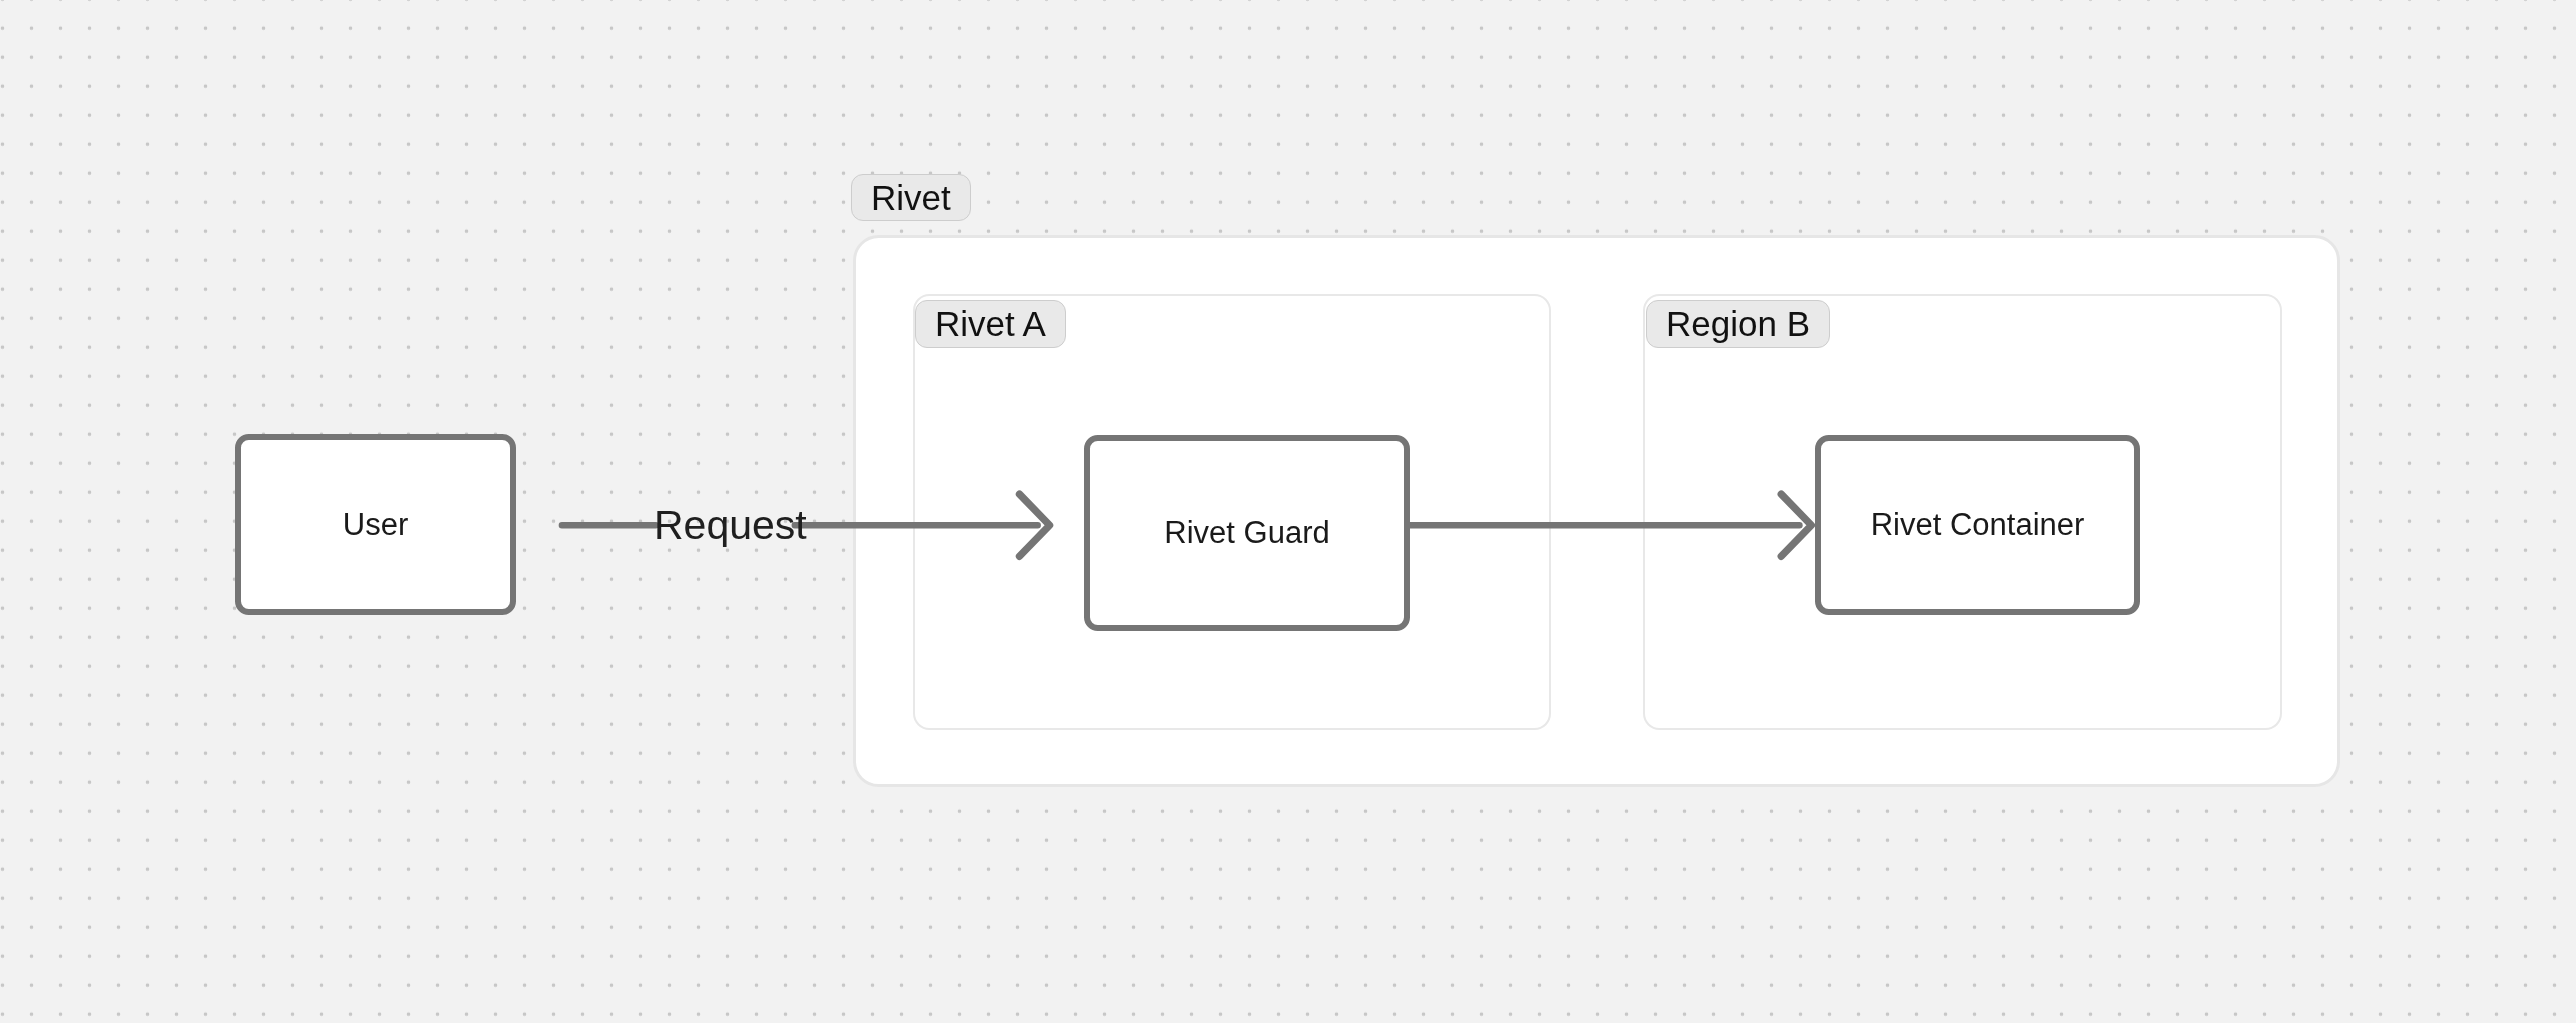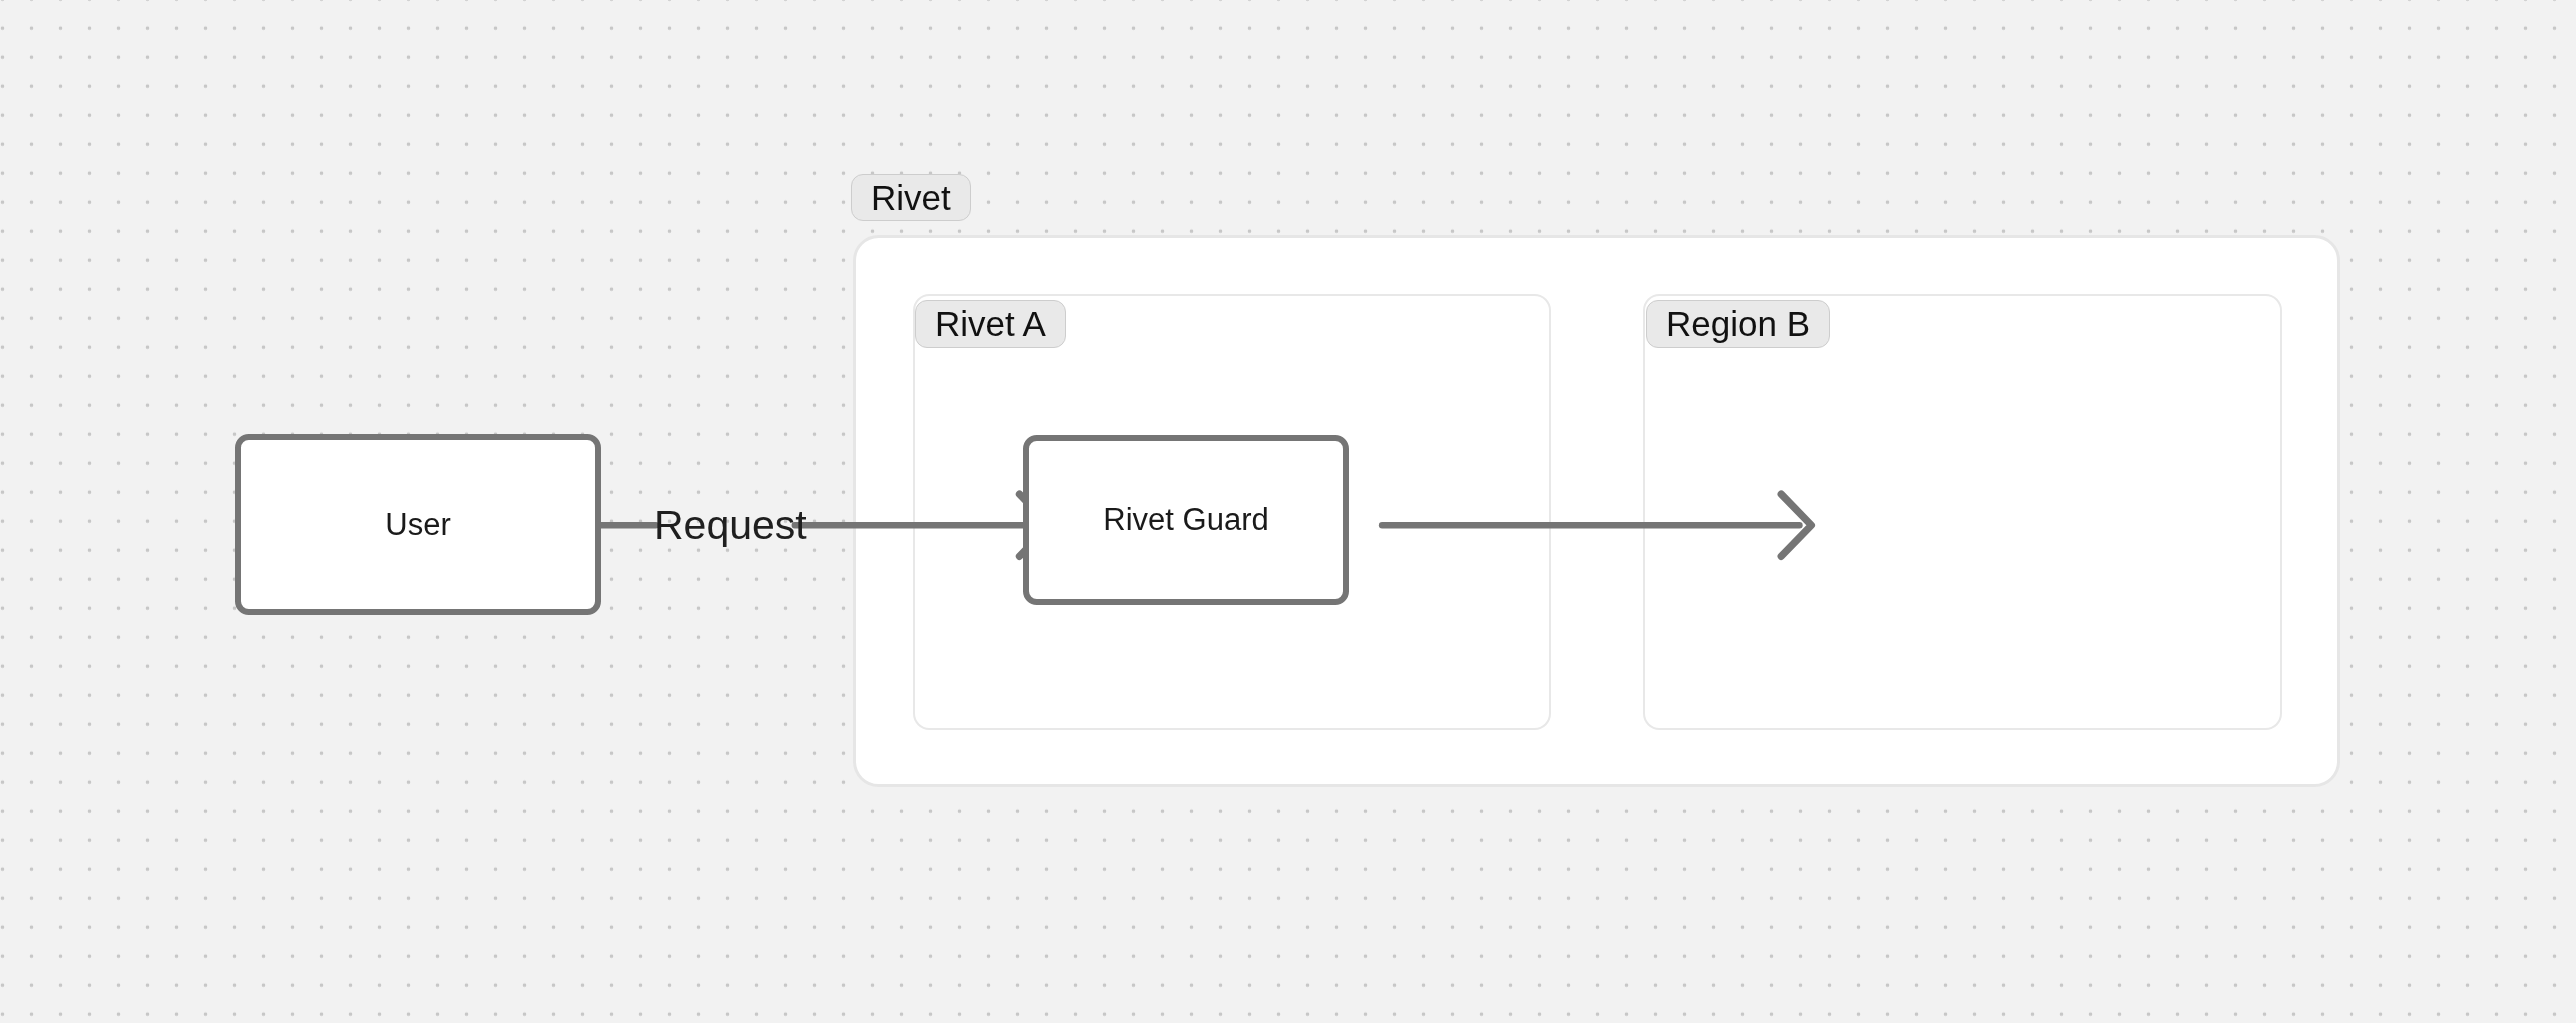--- a/index.html
+++ b/index.html
@@ -66,22 +66,22 @@
     border-radius: 13.7px;
     box-sizing: border-box;
     display: flex;
     align-items: center;
     justify-content: center;
     font-size: 31px;
     color: #1a1a1a;
     white-space: nowrap;
     z-index: 4;
   }
-  .node-user      { left: 235px;  top: 434px; width: 366px; height: 181px; }
-  .node-guard     { left: 1023px; top: 435px; width: 326px; height: 170px; }
+  .node-user      { left: 235px;  top: 434px; width: 281px; height: 181px; }
+  .node-guard     { left: 1084px; top: 435px; width: 326px; height: 196px; }
   .node-container { left: 1815px; top: 435px; width: 325px; height: 180px; }
   .edges-layer {
     position: absolute;
     left: 0; top: 0;
     width: 2576px; height: 1023px;
     z-index: 3;
     pointer-events: none;
   }
   .edge-stroke {
     stroke: #757575;
@@ -130,20 +130,23 @@
   </svg>
 
   <div class="edge-label">Request</div>
 
   <div class="node node-user">
     <span>User</span>
   </div>
   <div class="node node-guard">
     <span>Rivet Guard</span>
   </div>
+  <div class="node node-container">
+    <span>Rivet Container</span>
+  </div>
 
   <div class="pill pill-rivet">
     <span>Rivet</span>
   </div>
   <div class="pill pill-region-a">
     <span>Rivet A</span>
   </div>
   <div class="pill pill-region-b">
     <span>Region B</span>
   </div>

